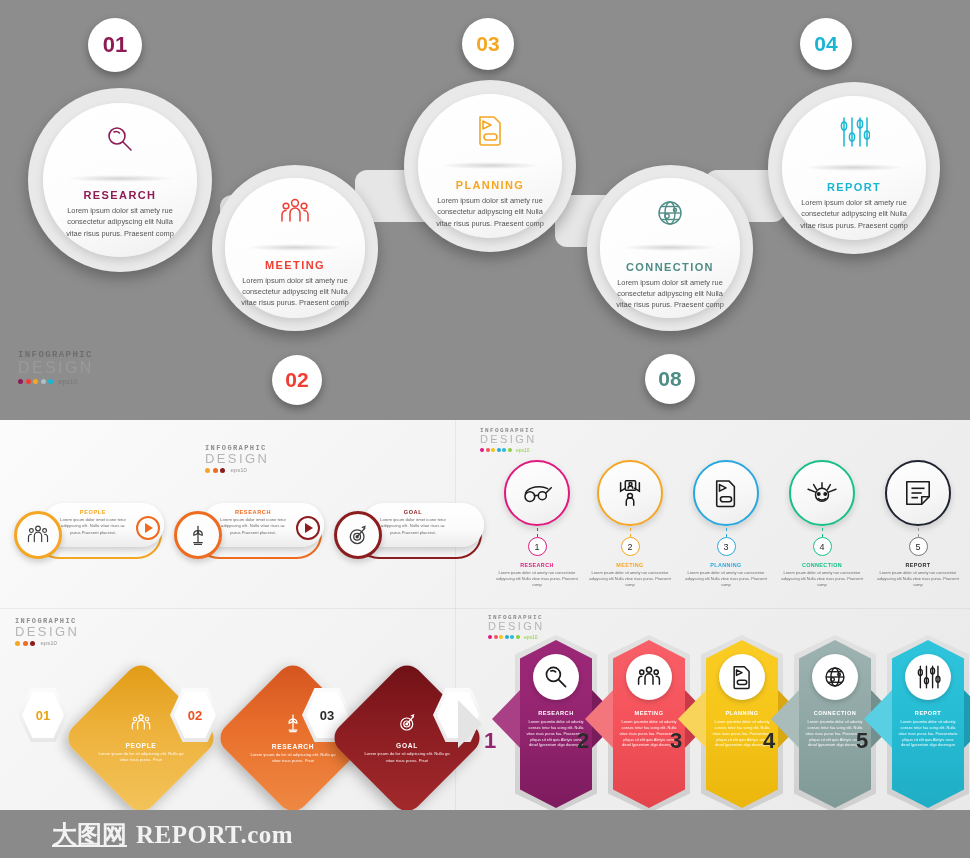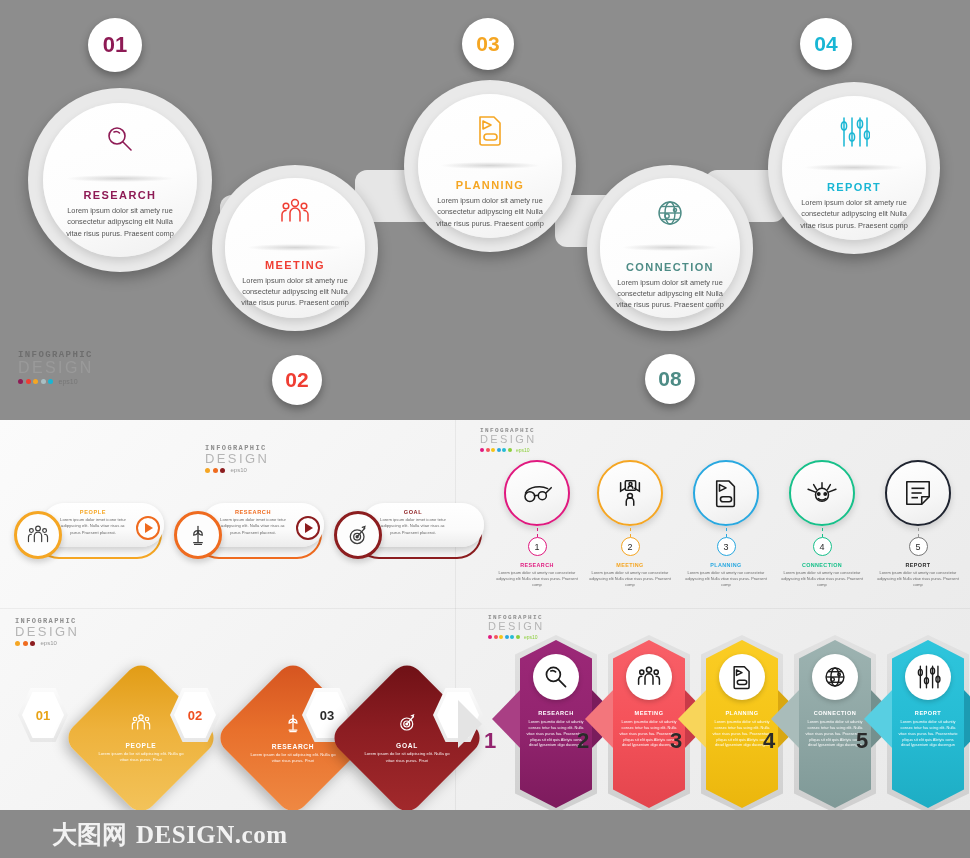--- a/index.html
+++ b/index.html
@@ -185,21 +185,21 @@
     background:radial-gradient(ellipse at center, rgba(0,0,0,0.22) 0%, rgba(0,0,0,0) 72%);
   }
 
   
   .footer {
     position:absolute; left:0; top:810px; width:970px; height:48px;
     background:#8a8a8a; display:flex; align-items:center;
     justify-content:space-between; padding:0 52px;
   }
   .footer .wm-left { display:flex; align-items:baseline; gap:9px; color:#f2f2f2; }
-  .wm-cn { font-size:25px; font-weight:bold; }
+  .wm-cn { font-size:25px; font-weight:bold;text-decoration:underline; }
   .wm-en { font-size:25px; font-weight:bold; font-family:"Liberation Serif", serif; letter-spacing:.5px;}
   .wm-id { color:#f2f2f2; font-size:25px; letter-spacing:.5px; }
 </style>
 </head>
 <body>
 
 <div class="stage">
 
   <div class="panel-top">
 
@@ -745,17 +745,17 @@
           </g>
         </svg>
     </div>
     <div class="arw-num" style="left:-36px;color:#2a2a2a;"><span>5</span></div>
     <div class="arw-shadow" style="left:-7px;top:182px;"></div>
   </div>
 
   <div class="footer">
     <div class="wm-left">
       <span class="wm-cn">大图网</span>
-      <span class="wm-en">DESIGN.com</span>
+      <span class="wm-en">REPORT.com</span>
     </div>
   </div>
 
 </div>
 
 </body></html>

